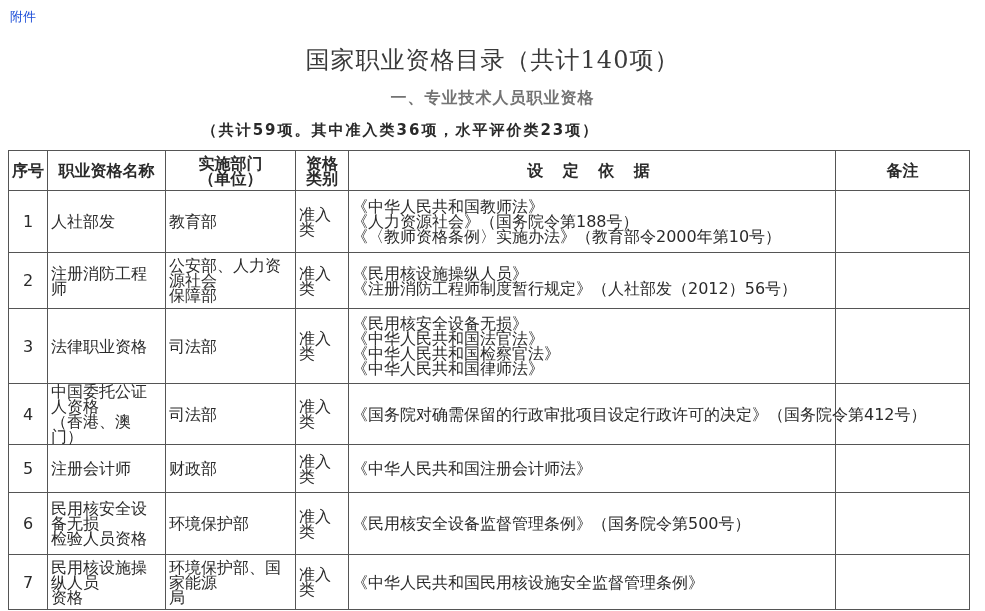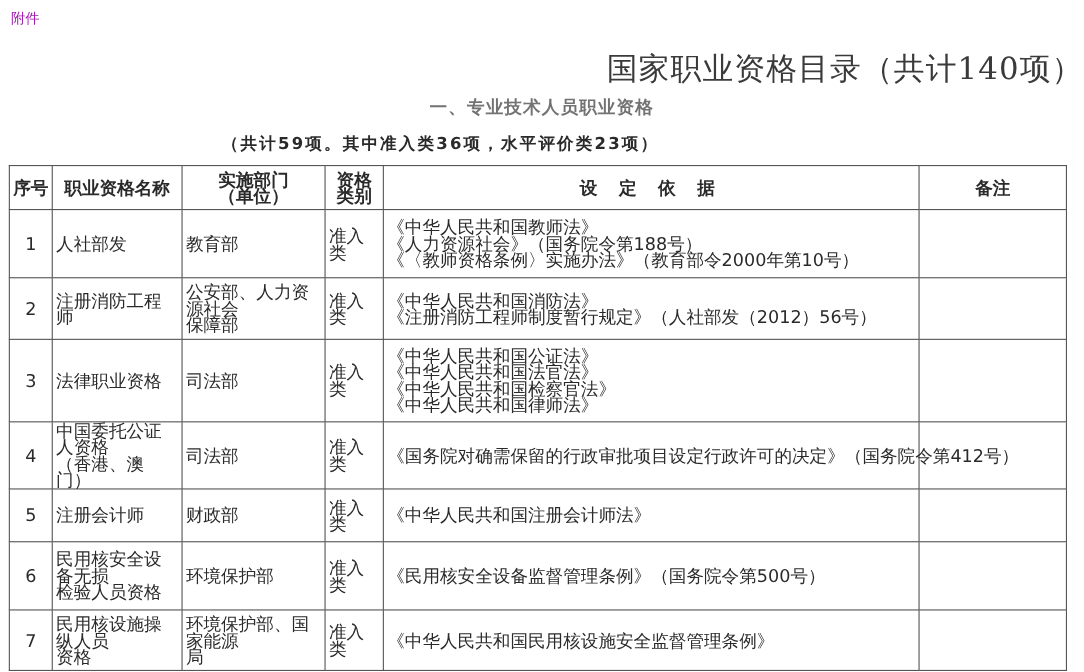--- a/index.html
+++ b/index.html
@@ -14,29 +14,29 @@
       overflow: hidden;
       font-family: "DejaVu Serif", "Liberation Serif", serif;
       color: #2a2a2a;
     }
     .attachment-label {
       position: absolute;
       left: 10px;
       top: 8px;
       font-family: "DejaVu Sans", "Liberation Sans", sans-serif;
       font-size: 13px;
-      color: #a21caf;
+      color: #1d4ed8;
     }
     .doc-title {
       position: absolute;
       left: 0;
       width: 985px;
       top: 44px;
-      text-align: right;
-      font-size: 28px;
+      text-align: center;
+      font-size: 24px;
       color: #3a3a3a;
       letter-spacing: 1px;
     }
     .section-title {
       position: absolute;
       left: 0;
       width: 985px;
       top: 88px;
       text-align: center;
       font-family: "DejaVu Sans", "Liberation Sans", sans-serif;
@@ -140,37 +140,37 @@
       <td class="c-no">2</td>
       <td>
         <div>注册消防工程师</div>
       </td>
       <td>
         <div>公安部、人力资源社会</div>
         <div>保障部</div>
       </td>
       <td class="c-type">准入类</td>
       <td class="c-basis">
-        <div>《中华人民共和国消防法》</div>
+        <div>《民用核设施操纵人员》</div>
         <div>《注册消防工程师制度暂行规定》（人社部发（2012）56号）</div>
       </td>
       <td></td>
     </tr>
 
     <tr style="height:75px">
       <td class="c-no">3</td>
       <td>
         <div>法律职业资格</div>
       </td>
       <td>
         <div>司法部</div>
       </td>
       <td class="c-type">准入类</td>
       <td class="c-basis">
-        <div>《中华人民共和国公证法》</div>
+        <div>《民用核安全设备无损》</div>
         <div>《中华人民共和国法官法》</div>
         <div>《中华人民共和国检察官法》</div>
         <div>《中华人民共和国律师法》</div>
       </td>
       <td></td>
     </tr>
 
     <tr style="height:54px">
       <td class="c-no">4</td>
       <td>

